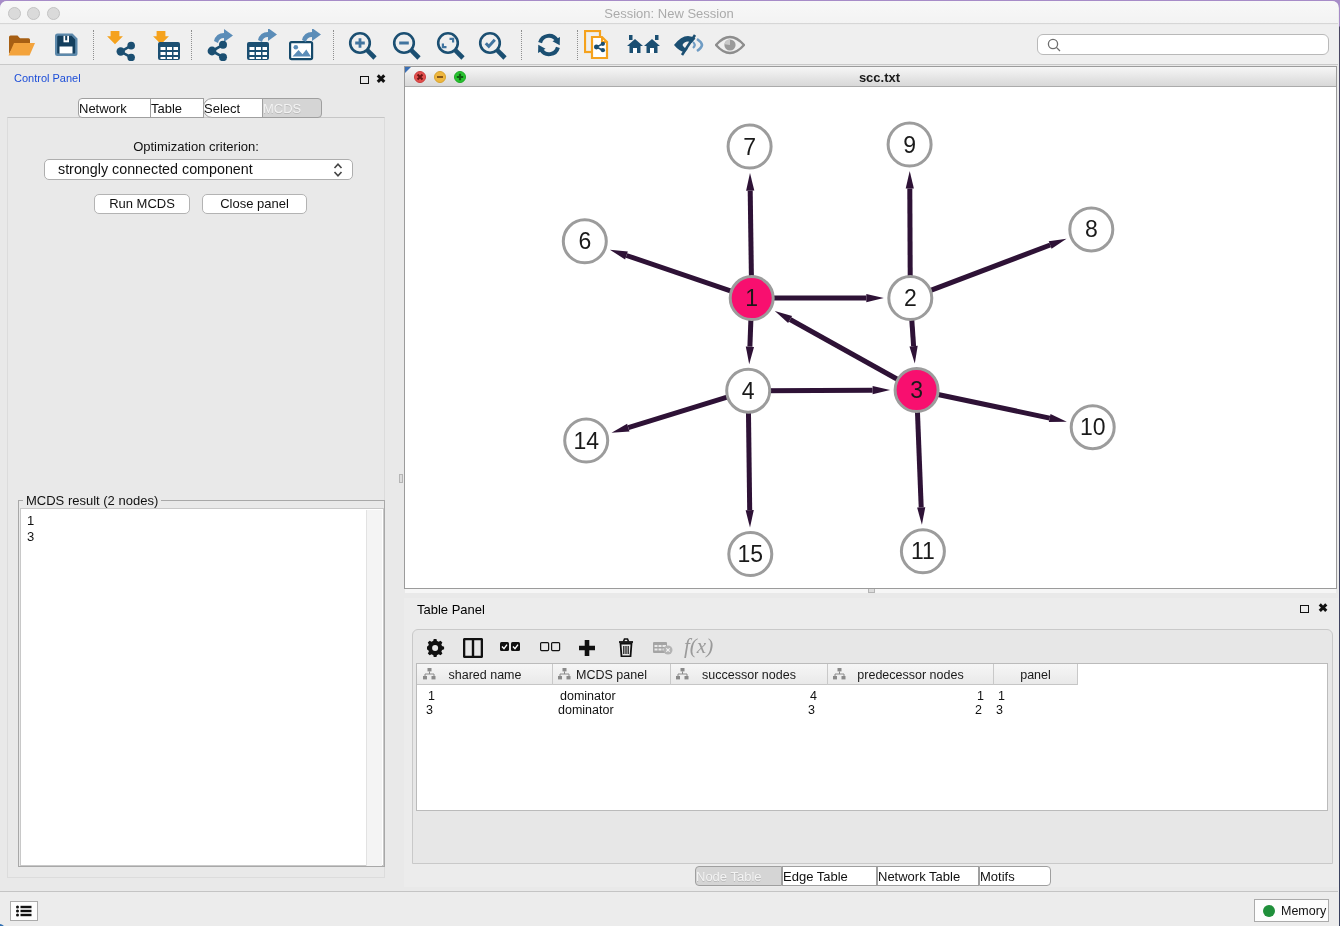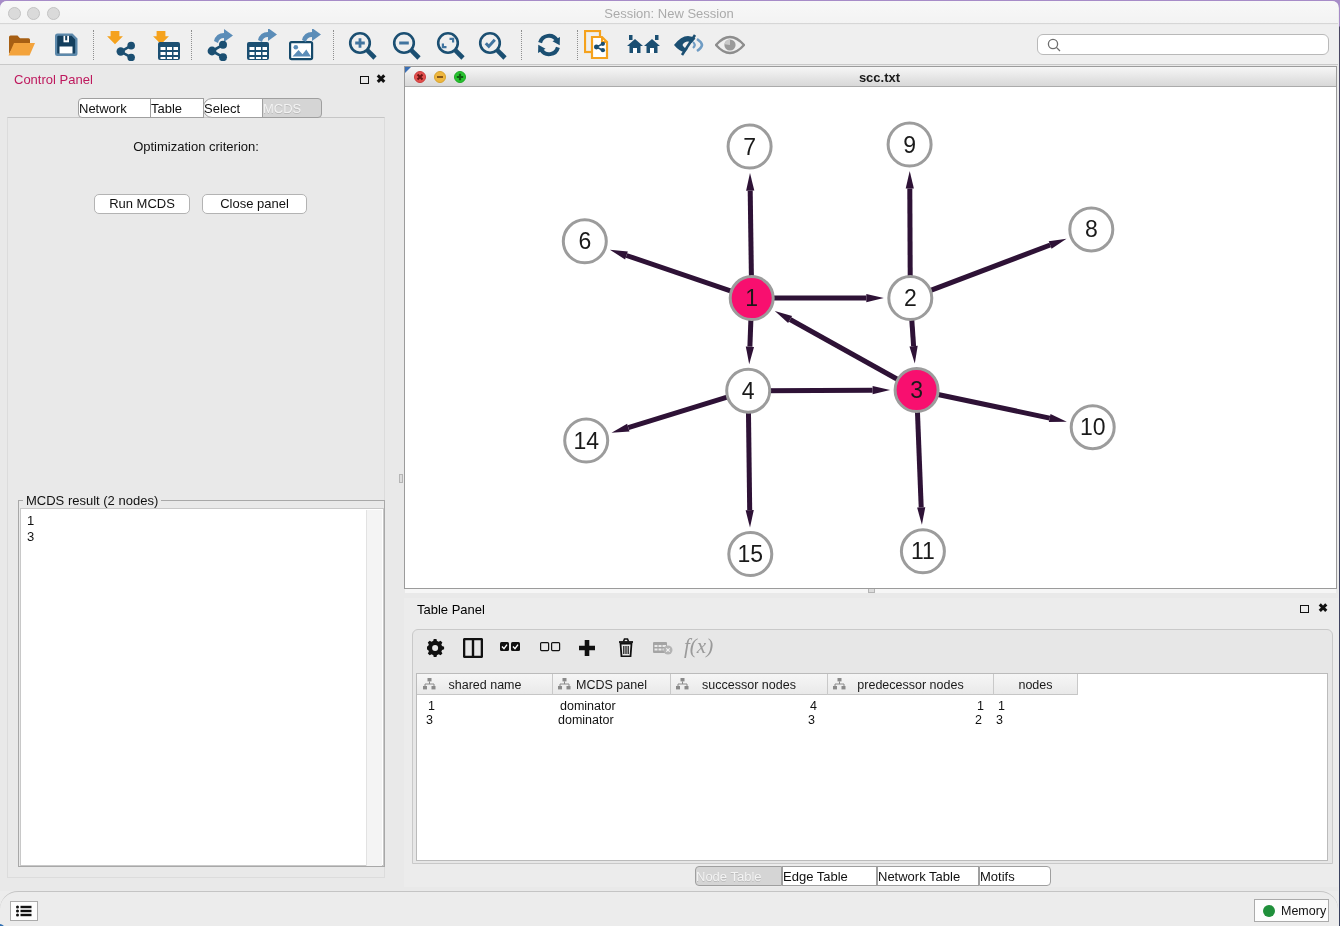--- a/index.html
+++ b/index.html
@@ -10,21 +10,21 @@
 .titlebar { position:absolute; left:0; top:0; width:1338px; height:23px; background:linear-gradient(#f8f8f8,#f3f3f3); border-bottom:1px solid #d6d6d6; }
 .titlebar .title { position:absolute; left:0; width:100%; top:5px; text-align:center; font-size:13px; color:#ababab; }
 .tl { position:absolute; top:6px; width:13px; height:13px; border-radius:50%; background:#dadada; border:1px solid #c3c3c3; }
 
 .toolbar { position:absolute; left:0; top:24px; width:1338px; height:40px; background:#efefef; border-bottom:1px solid #c9c9c9; }
 .sep { position:absolute; top:5px; height:30px; width:0; border-left:1.5px dotted #8f8f8f; }
 .searchbox { position:absolute; left:1037px; top:9px; width:292px; height:21px; background:#fff; border:1px solid #b9b9b9; border-radius:6px; }
 
 .content { position:absolute; left:0; top:64px; width:1338px; height:826px; background:#e9e9e9; }
 
-.cp-title { position:absolute; left:14px; top:71px; font-size:13px; color:#be185d; }
+.cp-title { position:absolute; left:14px; top:71px; font-size:11px; color:#1d4ed8; }
 .wbtn-sq { position:absolute; width:9px; height:8px; border:1.6px solid #111; }
 .wbtn-x { position:absolute; font-size:12px; font-weight:bold; color:#111; }
 .tabs { position:absolute; }
 .tab { position:absolute; top:0; height:20px; background:#fff; border:1px solid #9f9f9f; font-size:13px; color:#111; text-align:left; line-height:19px; }
 .tab.sel { background:#d5d5d5; color:#f3f3f3; text-shadow:0 1px 0 #bbb; }
 .cp-body { position:absolute; left:7px; top:116px; width:378px; height:761px; background:#e9e9e9; border:1px solid #dcdcdc; border-top:1px solid #c6c6c6; }
 .optlabel { position:absolute; left:0; width:100%; top:138px; text-align:center; font-size:13px; color:#111; }
 .dropdown { position:absolute; left:44px; top:158px; width:309px; height:21px; background:#fff; border:1px solid #aeaeae; border-radius:5px; font-size:14.3px; color:#111; line-height:19px; padding-left:13px; }
 .btn { position:absolute; height:20px; background:#fff; border:1px solid #b3b3b3; border-radius:5px; font-size:13px; color:#111; text-align:center; line-height:18px; }
 .fieldset { position:absolute; left:18px; top:499px; width:367px; height:367px; border:1px solid #a8a8a8; }
@@ -32,28 +32,28 @@
 .resultbox { position:absolute; left:1px; top:7px; width:364px; height:358px; background:#fff; border:1px solid #c8c8c8; font-size:13px; color:#111; }
 
 .netwin { position:absolute; left:404px; top:65px; width:933px; height:523px; background:#fff; border:1px solid #9b9b9b; }
 .nw-title { position:absolute; left:0; top:0; width:931px; height:20px; background:linear-gradient(#f6f6f6,#d8d8d8); border-bottom:1px solid #ababab; }
 .nw-title .t { position:absolute; left:9px; width:100%; top:3px; text-align:center; font-size:13px; font-weight:bold; color:#1a1a1a; }
 .dot { position:absolute; top:4px; width:12px; height:12px; border-radius:50%; }
 
 .tp { position:absolute; left:404px; top:597px; width:934px; height:289px; background:#ececec; }
 .tp-title { position:absolute; left:13px; top:4px; font-size:13px; color:#000000; }
 .ttool { position:absolute; left:0; top:30px; width:934px; height:40px; }
-.tablebox { position:absolute; left:12px; top:75px; width:912px; height:188px; background:#fff; border:1px solid #bbb;padding-left:32px; }
+.tablebox { position:absolute; left:12px; top:65px; width:912px; height:148px; background:#fff; border:1px solid #bbb;padding-left:32px; }
 .thead { position:absolute; left:0; top:0; width:660px; height:21px; background:linear-gradient(#f6f6f6,#e9e9e9); border-bottom:1px solid #c6c6c6; }
 .thcell { position:absolute; top:0; height:21px; border-right:1px solid #c9c9c9; }
 .thcell .lab { position:absolute; width:100%; text-align:center; top:4px; font-size:12.5px; color:#1a1a1a; }
 .trow { position:absolute; font-size:12.5px; color:#111; }
 .btabs { position:absolute; }
 
-.statusbar { position:absolute; left:0; top:890px; width:1338px; height:36px; background:#ececec; border-top:1px solid #c4c4c4;border-radius:18px; }
+.statusbar { position:absolute; left:0; top:890px; width:1338px; height:36px; background:#ececec; border-top:1px solid #c4c4c4; }
 </style>
 </head>
 <body>
 <div class="app">
 
   <div class="titlebar">
     <div class="tl" style="left:8px;"></div>
     <div class="tl" style="left:27px;"></div>
     <div class="tl" style="left:47px;"></div>
     <div class="title">Session: New Session</div>
@@ -226,20 +226,26 @@
   <div class="wbtn-sq" style="left:360px; top:75px;"></div>
   <div class="wbtn-x" style="left:376px; top:71px;">✖</div>
   <div class="cp-body"></div>
   <div class="tabs" style="left:78px; top:97px;">
     <div class="tab" style="left:0; width:73px; border-radius:4px 0 0 4px;">Network</div>
     <div class="tab" style="left:72px; width:54px;">Table</div>
     <div class="tab" style="left:125px; width:72px;border-radius:9px;">Select</div>
     <div class="tab sel" style="left:184px; width:60px; border-radius:0 4px 4px 0;">MCDS</div>
   </div>
   <div class="optlabel" style="width:392px;">Optimization criterion:</div>
+  <div class="dropdown">strongly connected component
+    <svg width="10" height="14" viewBox="0 0 10 14" style="position:absolute; right:9px; top:3px;">
+        <path d="M1.5 5 L5 1.2 L8.5 5" fill="none" stroke="#444" stroke-width="1.6"></path>
+        <path d="M1.5 9 L5 12.8 L8.5 9" fill="none" stroke="#444" stroke-width="1.6"></path>
+      </svg>
+  </div>
   <div class="btn" style="left:94px; top:193px; width:96px;">Run MCDS</div>
   <div class="btn" style="left:202px; top:193px; width:105px;">Close panel</div>
   <div class="fieldset">
     <div class="legend">MCDS result (2 nodes)</div>
     <div class="resultbox">
       <div style="position:absolute; left:6px; top:4px; line-height:16px;">1<br>3</div>
       <div style="position:absolute; right:1px; top:1px; width:16px; height:356px; background:#f4f4f4; border-left:1px solid #e2e2e2;"></div>
     </div>
   </div>
 
@@ -423,21 +429,21 @@
               <g fill="#8a8a8a">
                 <rect x="4.5" y="0" width="4" height="3.4"></rect>
                 <rect x="0" y="8" width="4" height="3.4"></rect>
                 <rect x="8.5" y="8" width="4" height="3.4"></rect>
               </g>
               <path d="M6.5 3.4 V6 M2 8 V6 H11 V8" fill="none" stroke="#8a8a8a" stroke-width="1"></path>
             </svg>
             <div class="lab">predecessor nodes</div>
           </div>
           <div class="thcell" style="left:577px; width:84px;">
-            <div class="lab">nodes</div>
+            <div class="lab">panel</div>
           </div>
         </div>
       <div class="trow" style="left:11px; top:25px;">1</div>
       <div class="trow" style="left:143px; top:25px;">dominator</div>
       <div class="trow" style="left:254px; top:25px; width:146px; text-align:right;">4</div>
       <div class="trow" style="left:411px; top:25px; width:156px; text-align:right;">1</div>
       <div class="trow" style="left:581px; top:25px;">1</div>
       <div class="trow" style="left:9px; top:39.299999999999955px;">3</div>
       <div class="trow" style="left:141px; top:39.299999999999955px;">dominator</div>
       <div class="trow" style="left:252px; top:39.299999999999955px; width:146px; text-align:right;">3</div>

